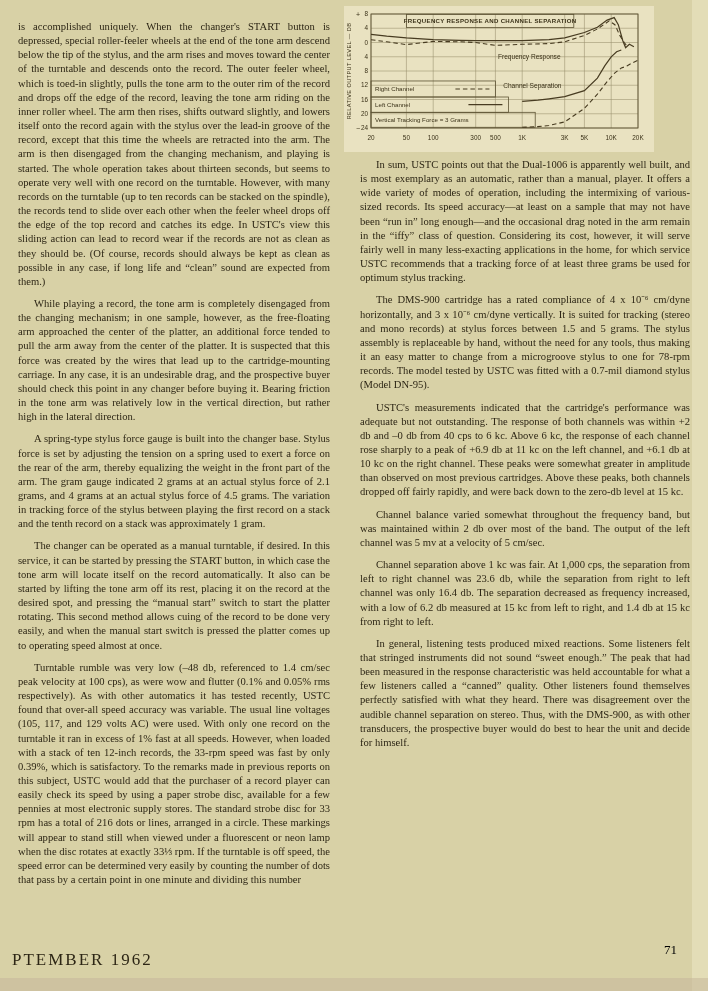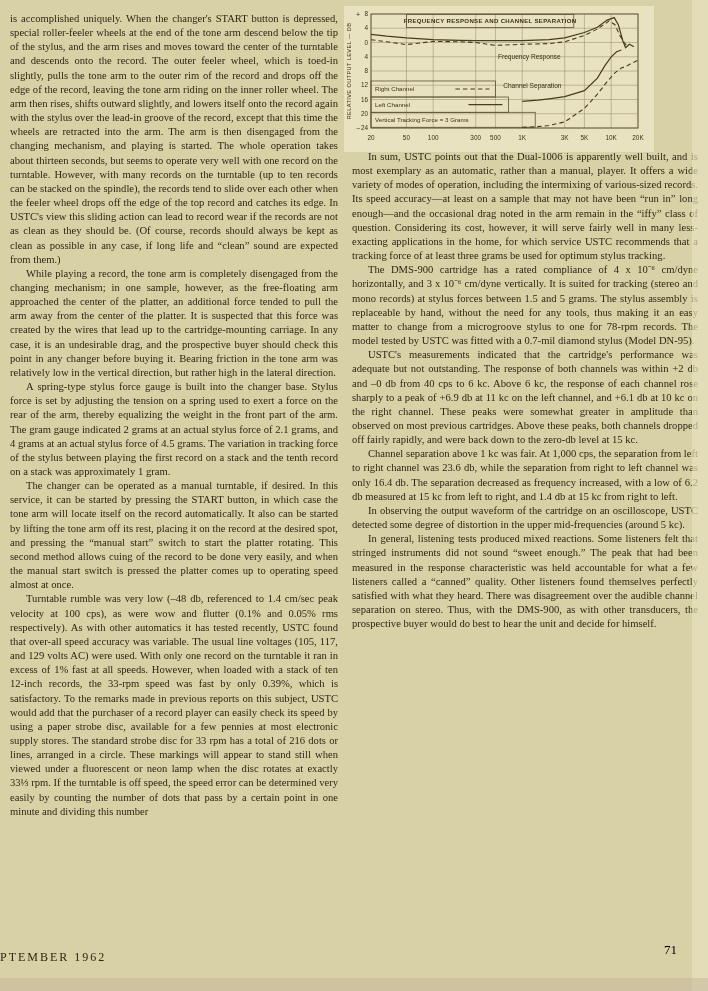--- a/index.html
+++ b/index.html
@@ -5,34 +5,34 @@
   html,body{margin:0;padding:0;}
   body{width:708px;height:991px;overflow:hidden;background:#d8d1a6;}
   .page{position:relative;width:708px;height:991px;background:#d8d1a6;
         font-family:"Liberation Serif", serif;color:#2d2615;}
   .edge-right{position:absolute;right:0;top:0;width:16px;height:991px;
         background:#e9e3c0;opacity:.65;}
   .edge-bottom{position:absolute;left:0;bottom:0;width:708px;height:13px;
         background:#c6b69b;opacity:.55;}
   .col{position:absolute;font-size:10.6px;line-height:14.15px;text-align:justify;
         color:#2d2615;}
-  .col p{margin:0;text-indent:16px;font-family:Liberation Serif, serif;}
+  .col p{margin:8px;text-indent:16px;font-family:Liberation Serif, serif;}
   .col p.no-indent{text-indent:0;}
   .col-left{left:10px;top:12px;width:328px;}
   .col-right{left:352px;top:150px;width:346px;}
   .chart{position:absolute;left:344px;top:6px;width:310px;height:146px;
         background:#e9e2c1;}
   .chart svg{display:block;}
   .chart .grid{stroke:#998f6c;stroke-width:.55;}
   .chart .frame{fill:none;stroke:#5d5334;stroke-width:.9;}
   .chart .solid{fill:none;stroke:#473b21;stroke-width:1.2;}
   .chart .dashed{fill:none;stroke:#473b21;stroke-width:1.1;stroke-dasharray:4.5 3;}
   .chart text{fill:#3a3118;font-family:"Liberation Sans", sans-serif;}
   .chart .lbox{fill:none;stroke:#5d5334;stroke-width:.8;}
-  .footer-left{position:absolute;left:0px;top:950px;font-size:12px;
+  .footer-left{position:absolute;left:12px;top:950px;font-size:17px;
         letter-spacing:2px;color:#2d2615;font-family:"Liberation Serif", serif;}
   .page-num{position:absolute;left:664px;top:942px;font-size:13px;
         color:#000000;font-family:"Liberation Serif", serif;}
 </style>
 </head>
 <body>
 
 <div class="page">
 
   <div class="chart">
@@ -103,22 +103,22 @@
     <p>While playing a record, the tone arm is completely disengaged from the changing mechanism; in one sample, however, as the free-floating arm approached the center of the platter, an additional force tended to pull the arm away from the center of the platter.  It is suspected that this force was created by the wires that lead up to the cartridge-mounting carriage.  In any case, it is an undesirable drag, and the prospective buyer should check this point in any changer before buying it.  Bearing friction in the tone arm was relatively low in the vertical direction, but rather high in the lateral direction.</p>
     <p>A spring-type stylus force gauge is built into the changer base.  Stylus force is set by adjusting the tension on a spring used to exert a force on the rear of the arm, thereby equalizing the weight in the front part of the arm.  The gram gauge indicated 2 grams at an actual stylus force of 2.1 grams, and 4 grams at an actual stylus force of 4.5 grams.  The variation in tracking force of the stylus between playing the first record on a stack and the tenth record on a stack was approximately 1 gram.</p>
     <p>The changer can be operated as a manual turntable, if desired.  In this service, it can be started by pressing the START button, in which case the tone arm will locate itself on the record automatically.  It also can be started by lifting the tone arm off its rest, placing it on the record at the desired spot, and pressing the “manual start” switch to start the platter rotating.  This second method allows cuing of the record to be done very easily, and when the manual start switch is pressed the platter comes up to operating speed almost at once.</p>
     <p>Turntable rumble was very low (–48 db, referenced to 1.4 cm/sec peak velocity at 100 cps), as were wow and flutter (0.1% and 0.05% rms respectively).  As with other automatics it has tested recently, USTC found that over-all speed accuracy was variable.  The usual line voltages (105, 117, and 129 volts AC) were used.  With only one record on the turntable it ran in excess of 1% fast at all speeds.  However, when loaded with a stack of ten 12-inch records, the 33-rpm speed was fast by only 0.39%, which is satisfactory.  To the remarks made in previous reports on this subject, USTC would add that the purchaser of a record player can easily check its speed by using a paper strobe disc, available for a few pennies at most electronic supply stores.  The standard strobe disc for 33 rpm has a total of 216 dots or lines, arranged in a circle.  These markings will appear to stand still when viewed under a fluorescent or neon lamp when the disc rotates at exactly 33⅓ rpm.  If the turntable is off speed, the speed error can be determined very easily by counting the number of dots that pass by a certain point in one minute and dividing this number</p>
   </div>
 
   <div class="col col-right">
     <p>In sum, USTC points out that the Dual-1006 is apparently well built, and is most exemplary as an automatic, rather than a manual, player.  It offers a wide variety of modes of operation, including the intermixing of various-sized records.  Its speed accuracy—at least on a sample that may not have been “run in” long enough—and the occasional drag noted in the arm remain in the “iffy” class of question.  Considering its cost, however, it will serve fairly well in many less-exacting applications in the home, for which service USTC recommends that a tracking force of at least three grams be used for optimum stylus tracking.</p>
     <p>The DMS-900 cartridge has a rated compliance of 4 x 10⁻⁶ cm/dyne horizontally, and 3 x 10⁻⁶ cm/dyne vertically.  It is suited for tracking (stereo and mono records) at stylus forces between 1.5 and 5 grams.  The stylus assembly is replaceable by hand, without the need for any tools, thus making it an easy matter to change from a microgroove stylus to one for 78-rpm records.  The model tested by USTC was fitted with a 0.7-mil diamond stylus (Model DN-95).</p>
     <p>USTC's measurements indicated that the cartridge's performance was adequate but not outstanding.  The response of both channels was within +2 db and –0 db from 40 cps to 6 kc.  Above 6 kc, the response of each channel rose sharply to a peak of +6.9 db at 11 kc on the left channel, and +6.1 db at 10 kc on the right channel.  These peaks were somewhat greater in amplitude than observed on most previous cartridges.  Above these peaks, both channels dropped off fairly rapidly, and were back down to the zero-db level at 15 kc.</p>
+    <p>Channel balance varied somewhat throughout the frequency band, but was maintained within 2 db over most of the band.  The output of the left channel was 5 mv at a velocity of 5 cm/sec.</p>
     <p>Channel separation above 1 kc was fair.  At 1,000 cps, the separation from left to right channel was 23.6 db, while the separation from right to left channel was only 16.4 db.  The separation decreased as frequency increased, with a low of 6.2 db measured at 15 kc from left to right, and 1.4 db at 15 kc from right to left.</p>
-    <p>In observing the output waveform of the cartridge on an oscilloscope, USTC detected some degree of distortion in the upper mid-frequencies (around 5 kc).</p>
     <p>In general, listening tests produced mixed reactions.  Some listeners felt that stringed instruments did not sound “sweet enough.”  The peak that had been measured in the response characteristic was held accountable for what a few listeners called a “canned” quality.  Other listeners found themselves perfectly satisfied with what they heard.  There was disagreement over the audible channel separation on stereo.  Thus, with the DMS-900, as with other transducers, the prospective buyer would do best to hear the unit and decide for himself.</p>
   </div>
 
   <div class="footer-left">PTEMBER 1962</div>
   <div class="page-num">71</div>
 
   <div class="edge-right"></div>
   <div class="edge-bottom"></div>
 </div>
 

